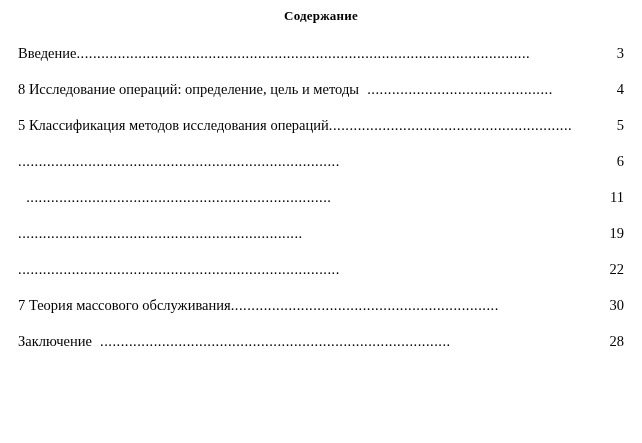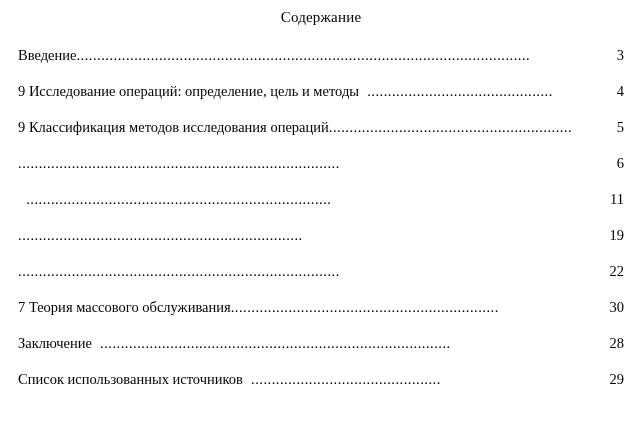--- a/index.html
+++ b/index.html
@@ -16,22 +16,22 @@
   }
   .page {
     position: relative;
     width: 642px;
     height: 443px;
     box-sizing: border-box;
     padding: 0 18px;
   }
   .doc-title {
     text-align: center;
-    font-weight: normal;
-    font-size: 15px;
+    font-weight: bold;
+    font-size: 13px;
     letter-spacing: 0.2px;
     margin: 8px 0 0 0;
     line-height: 1.2;
   }
   .toc {
     margin-top: 22px;
   }
   .toc-entry {
     display: flex;
     align-items: baseline;
@@ -68,27 +68,27 @@
 
   <div class="toc">
 
     <div class="toc-entry">
       <span class="toc-text">Введение</span>
       <span class="toc-leader">..............................................................................................................</span>
       <span class="toc-page">3</span>
     </div>
 
     <div class="toc-entry">
-      <span class="toc-text">9 Исследование операций: определение, цель и методы</span>
+      <span class="toc-text">8 Исследование операций: определение, цель и методы</span>
       <span class="toc-leader gap-sm">&nbsp;.............................................</span>
       <span class="toc-page">4</span>
     </div>
 
     <div class="toc-entry">
-      <span class="toc-text">9 Классификация методов исследования операций</span>
+      <span class="toc-text">5 Классификация методов исследования операций</span>
       <span class="toc-leader">...........................................................</span>
       <span class="toc-page">5</span>
     </div>
 
     <div class="toc-entry">
       <span class="toc-leader">..............................................................................</span>
       <span class="toc-page">6</span>
     </div>
 
     <div class="toc-entry">
@@ -111,20 +111,15 @@
       <span class="toc-leader">.................................................................</span>
       <span class="toc-page">30</span>
     </div>
 
     <div class="toc-entry">
       <span class="toc-text">Заключение</span>
       <span class="toc-leader gap-sm">&nbsp;.....................................................................................</span>
       <span class="toc-page">28</span>
     </div>
 
-    <div class="toc-entry">
-      <span class="toc-text">Список использованных источников</span>
-      <span class="toc-leader gap-sm">&nbsp;..............................................</span>
-      <span class="toc-page">29</span>
-    </div>
 
   </div>
 </div>
 
 </body></html>

